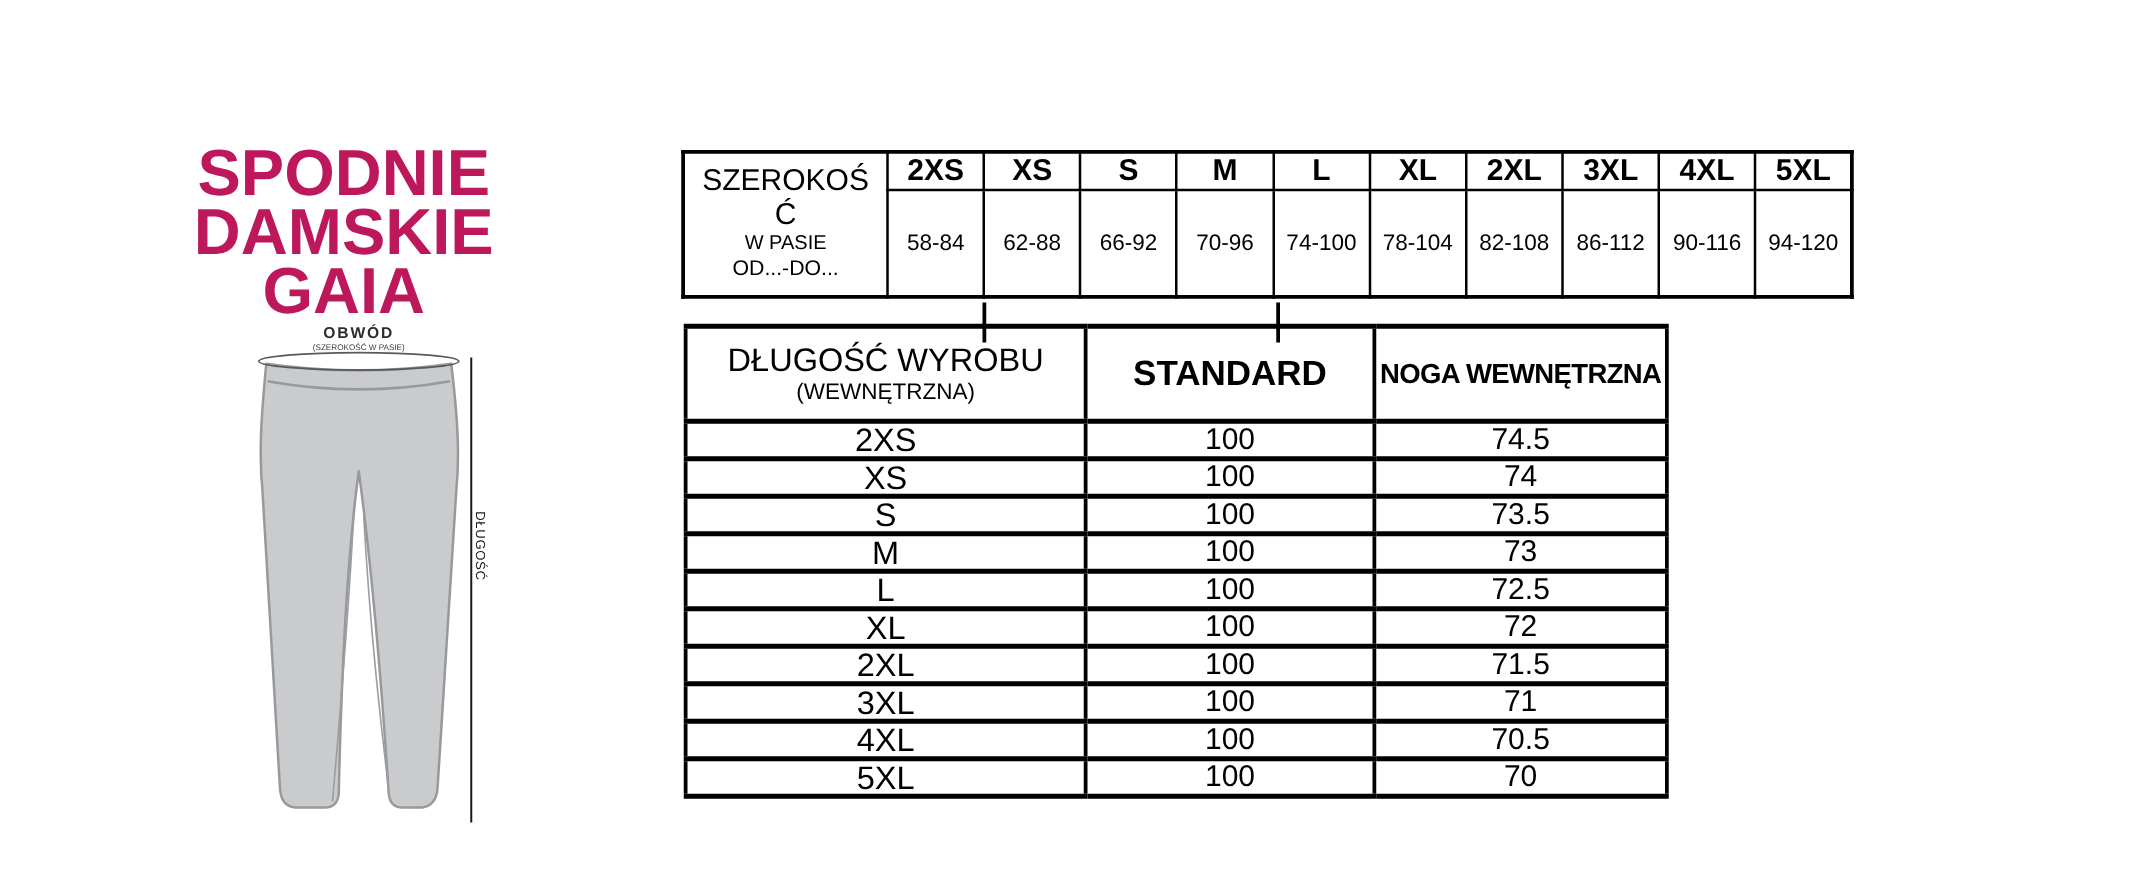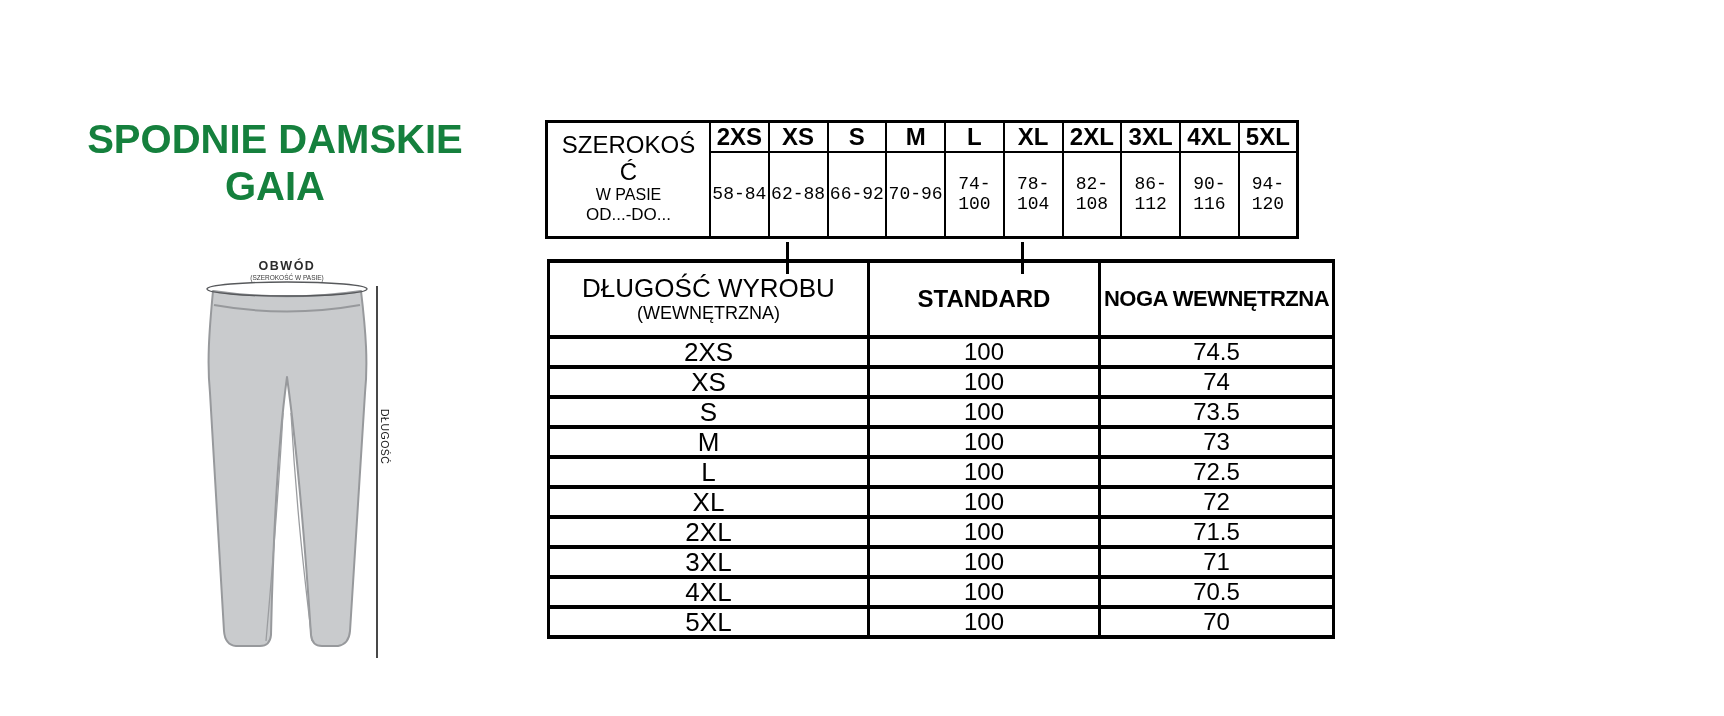--- a/index.html
+++ b/index.html
@@ -3,51 +3,51 @@
 <meta charset="utf-8">
 <style>
   html,body{margin:0;padding:0;background:#fff;}
   #stage{
     position:relative;width:1724px;height:716px;background:#fff;overflow:hidden;
     font-family:"Liberation Sans",sans-serif;color:#000;
   }
   
   .title{
     position:absolute;left:40px;top:116px;width:470px;text-align:center;
-    font-weight:bold;font-size:40px;line-height:47px;color:#15803d;
+    font-weight:bold;font-size:52px;line-height:47px;color:#be185d;
   }
   .title span{display:block;}
   
   .diagram{position:absolute;left:180px;top:253px;width:215px;height:412px;}
   
   table{border-collapse:collapse;table-layout:fixed;}
-  .waist-table{position:absolute;left:545px;top:120px;width:754px;border:3px solid #000;}
+  .waist-table{position:absolute;left:545px;top:120px;width:938px;border:3px solid #000;}
   .waist-table td{border:2px solid #000;text-align:center;vertical-align:middle;padding:0;}
   .wt-row1{height:30px;}
-  .wt-row2{height:85px;font-family:Liberation Mono, monospace;}
+  .wt-row2{height:85px;}
   .wt-head{width:161px;}
   .wt-title{display:block;font-size:24px;line-height:1.12;word-break:break-all;padding:0 9px;}
   .wt-sub{display:block;font-size:16px;line-height:1.12;}
   .wt-hint{display:block;font-size:17px;line-height:1.35;}
   .wt-size{font-weight:bold;font-size:24px;}
   .wt-range{font-size:18px;}
   
   .connector{position:absolute;top:242px;width:3px;height:32px;background:#000;}
   .connector.c1{left:786px;}
   .connector.c2{left:1021px;}
   
   .len-table{position:absolute;left:547px;top:259px;width:785px;border:3px solid #000;}
   .len-table td{border:3px solid #000;border-top-width:4px;border-bottom-width:4px;
     text-align:center;vertical-align:middle;padding:0;}
   .lt-header{height:76px;}
   .lt-row{height:27px;}
   .lt-h1{font-size:26px;line-height:1.1;}
   .lt-h1 .sub{display:block;font-size:18px;line-height:1.2;}
   .lt-h1 .main{display:block;}
-  .lt-h2{font-weight:bold;font-size:24px;}
+  .lt-h2{font-weight:bold;font-size:28px;}
   .lt-h3{font-weight:bold;font-size:22px;letter-spacing:-0.5px;white-space:nowrap;}
   .lt-size{font-size:26px;line-height:1;}
   .lt-num{font-size:24px;line-height:1;}
 </style>
 </head>
 <body>
 
 <div id="stage">
 
   <div class="title">

